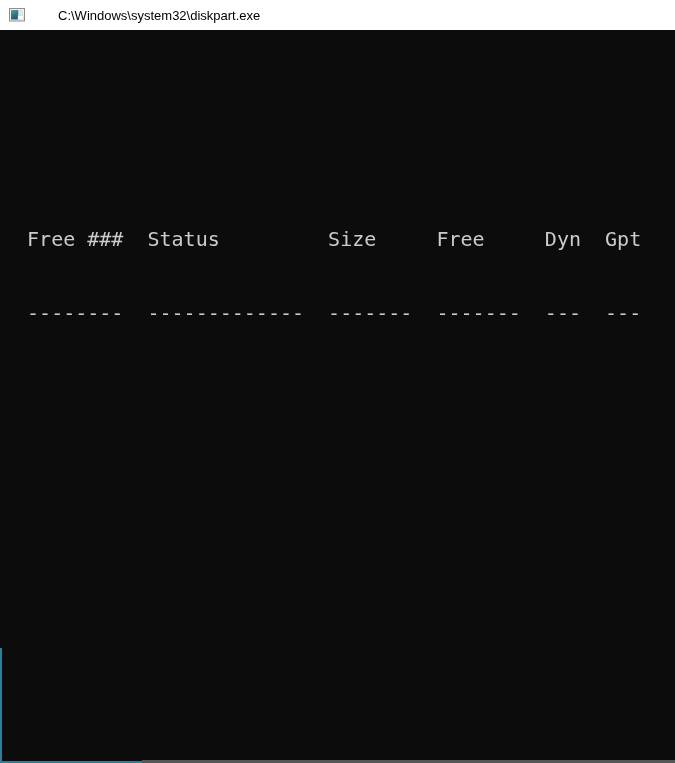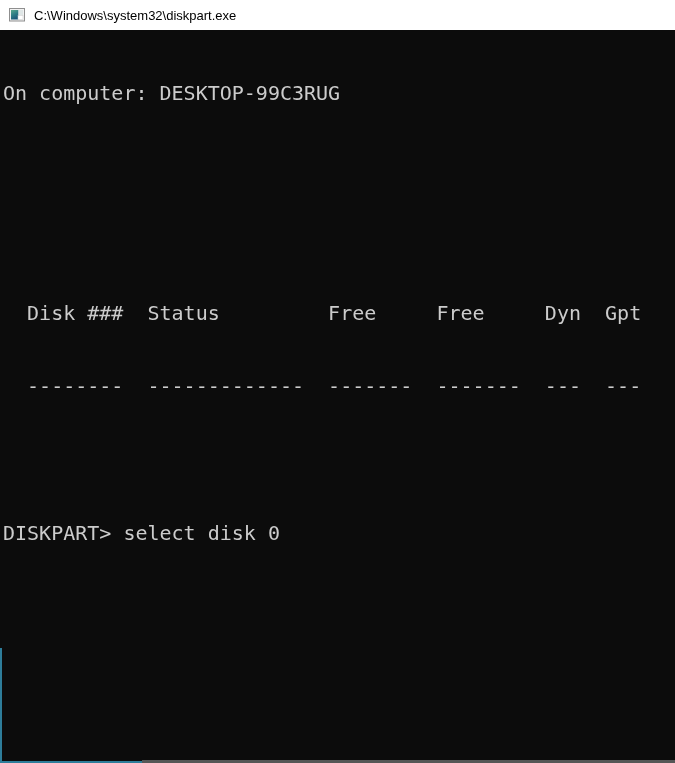--- a/index.html
+++ b/index.html
@@ -21,20 +21,21 @@
     align-items: center;
     padding-left: 9px;
     gap: 9px;
   }
   .titlebar .app-icon { flex: 0 0 auto; display: block; }
   .titlebar .title-text {
     font-family: "Liberation Sans", "DejaVu Sans", sans-serif;
     font-size: 13px;
     color: #000000;
     white-space: nowrap;
+    margin-left: 24px;
   }
   .console {
     position: absolute;
     top: 30px; left: 0; right: 0; bottom: 0;
     background: #0c0c0c;
     color: #cccccc;
     font: 20px/24.43px "DejaVu Sans Mono", monospace;
     padding: 2px 0 0 3px;
     white-space: pre;
     overflow: hidden;
@@ -79,27 +80,25 @@
       </defs>
       <rect x="0.5" y="1.5" width="15" height="12.5" fill="#f2f2f2" stroke="#8f8f8f"></rect>
       <rect x="2" y="3" width="7.5" height="9.5" fill="url(#icong)"></rect>
       <rect x="9.5" y="3" width="4.5" height="5" fill="#dfe6e6"></rect>
       <rect x="9" y="8.5" width="5" height="4" fill="#ffffff" stroke="#c9c9c9" stroke-width="0.5"></rect>
     </svg>
     <span class="title-text">C:\Windows\system32\diskpart.exe</span>
   </div>
 
   <div class="console">
-    <div class="line">On computer: DESKTOP-99C3RUG</div>
     <div class="line"></div>
     <div class="line"></div>
-    <div class="line">  Disk ###  Status         Free     Free     Dyn  Gpt</div>
+    <div class="line">  Free ###  Status         Size     Free     Dyn  Gpt</div>
     <div class="line">  --------  -------------  -------  -------  ---  ---</div>
     <div class="line"></div>
-    <div class="line">DISKPART&gt; select disk 0</div>
     <div class="line"></div>
     
     
     
     
     
     
     
     
     

